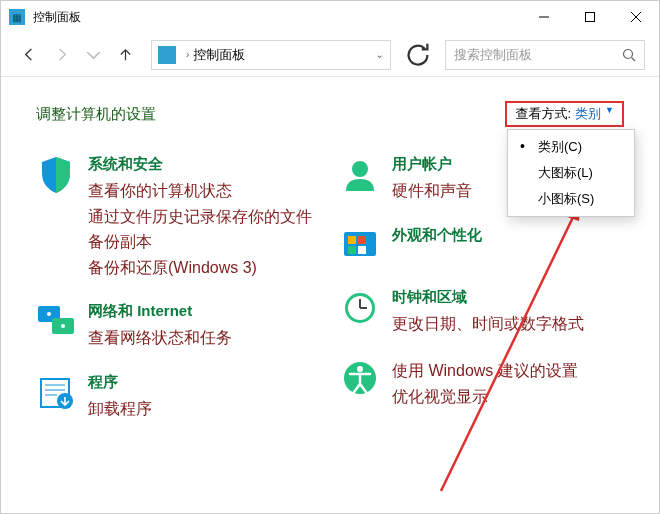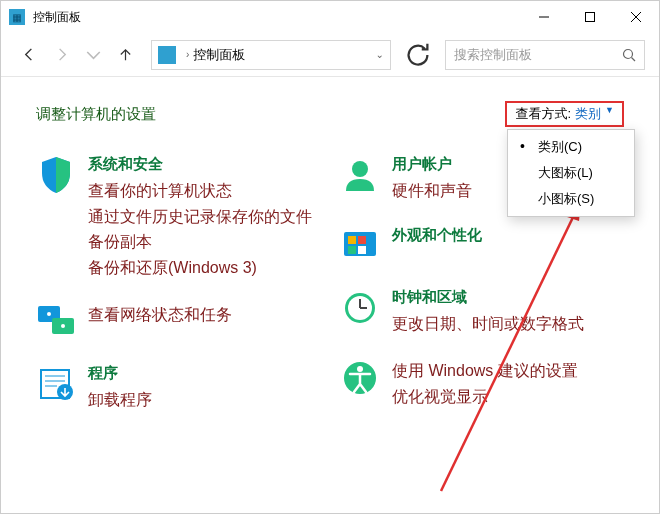--- a/index.html
+++ b/index.html
@@ -145,20 +145,21 @@
         <div class="cat">
           <div class="cat-icon">
             <svg width="40" height="36" viewBox="0 0 40 36">
               <rect x="2" y="2" width="22" height="16" rx="2" fill="#1296db"></rect>
               <rect x="16" y="14" width="22" height="16" rx="2" fill="#26c281"></rect>
               <circle cx="13" cy="10" r="2" fill="#fff"></circle>
               <circle cx="27" cy="22" r="2" fill="#fff"></circle>
             </svg>
           </div>
           <div class="cat-body">
+            <div class="cat-title">网络和 Internet</div>
             <span class="cat-link">查看网络状态和任务</span>
           </div>
         </div>
         <div class="cat">
           <div class="cat-icon">
             <svg width="38" height="36" viewBox="0 0 38 36">
               <rect x="4" y="4" width="28" height="28" fill="#fff" stroke="#1296db" stroke-width="2"></rect>
               <line x1="8" y1="10" x2="28" y2="10" stroke="#1296db"></line>
               <line x1="8" y1="15" x2="28" y2="15" stroke="#1296db"></line>
               <line x1="8" y1="20" x2="20" y2="20" stroke="#1296db"></line>

